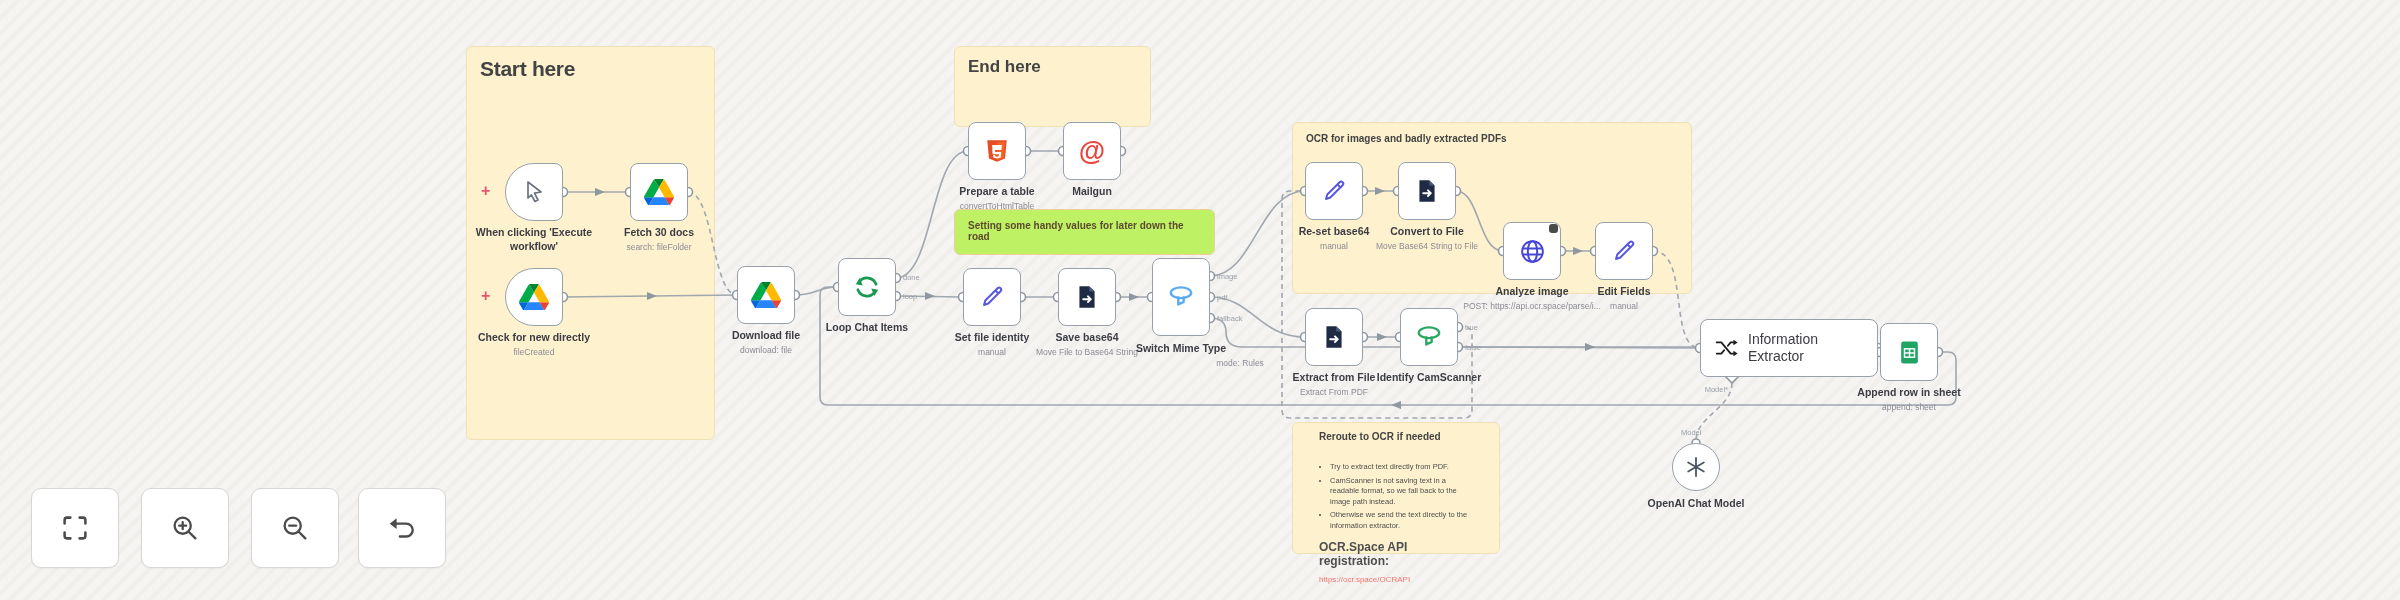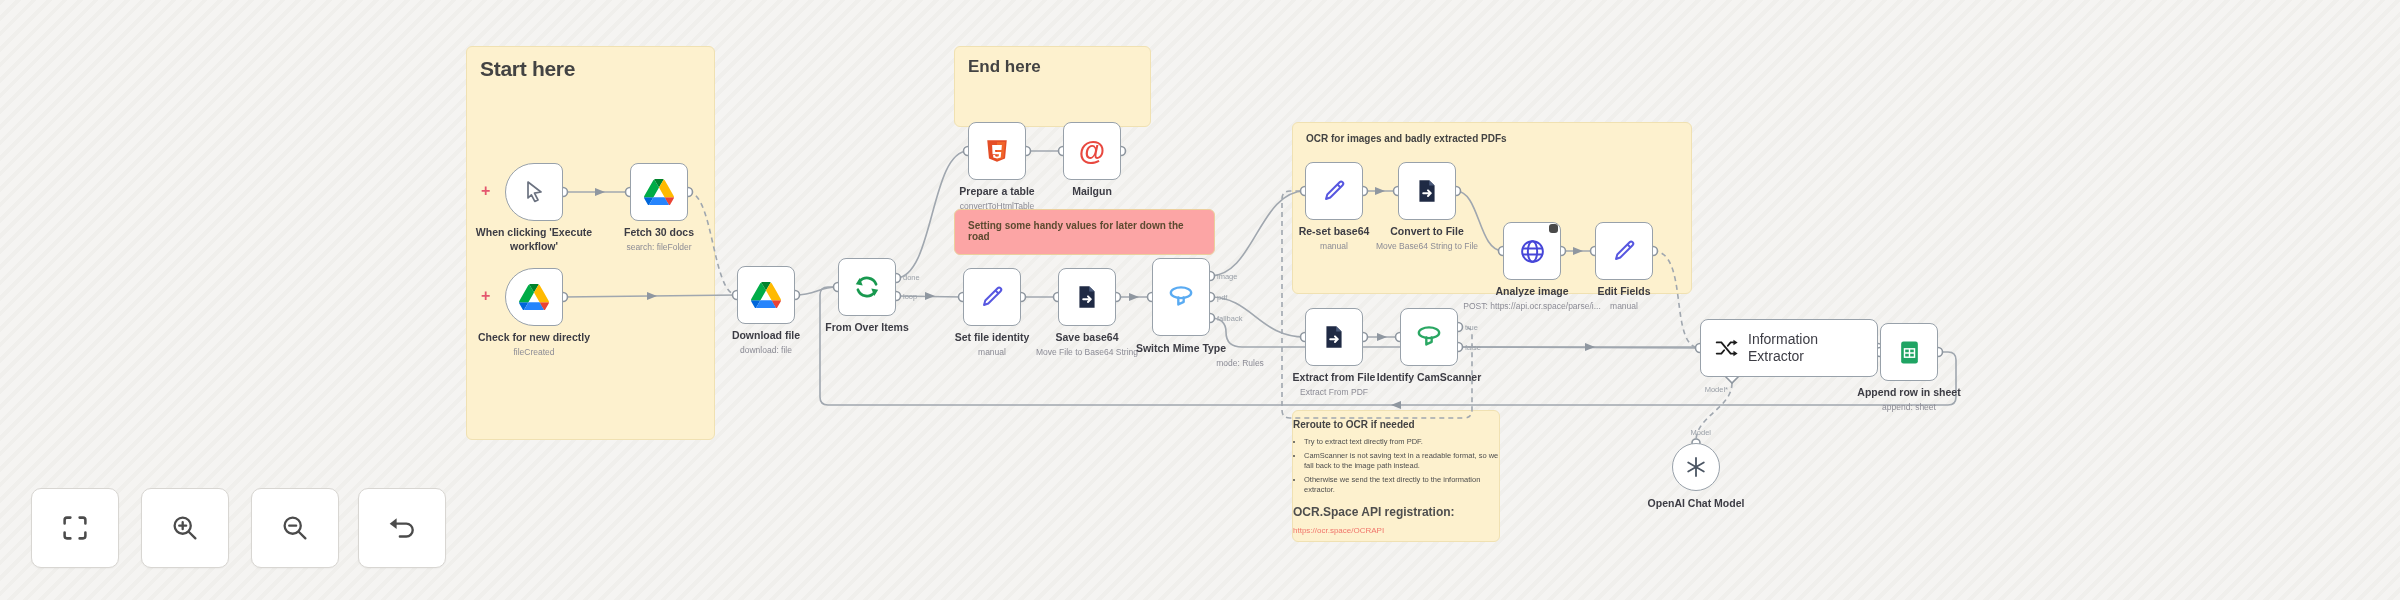--- a/index.html
+++ b/index.html
@@ -9,21 +9,21 @@
     background:#f3f2f0;
     background-image:repeating-linear-gradient(135deg,#f0efec 0 4px,#f5f4f2 4px 11px);
   }
   .sticky{position:absolute;background:#fdf1ce;border:1px solid #f0e1b2;border-radius:6px;
     padding:10px 13px;box-sizing:border-box;z-index:0;color:#434343}
   .sticky h1{margin:0;font-size:21px;letter-spacing:-0.3px}
   .sticky h2{margin:0;font-size:17px}
   .sticky h3{margin:0;font-size:10px}
   .sticky ul{margin:9px 0 0;padding-left:13px}
   .sticky li{font-size:8.5px;line-height:1.4;color:#4e4e4e;margin-bottom:3px}
-  .sticky-orange{background:#fca5a5;border-color:#eccf9d}
+  .sticky-orange{background:#bef264;border-color:#eccf9d}
   .sticky-orange .note{font-size:10px;font-weight:bold;color:#5c4a30}
   .sticky .foot{font-size:12px;font-weight:bold;margin-top:9px;color:#4e4e4e}
   .sticky a{font-size:8px;color:#f0756b;text-decoration:none;display:inline-block;margin-top:2px}
 
   svg.layer{position:absolute;left:0;top:0;z-index:1}
   .edge{fill:none;stroke:#a0a7af;stroke-width:1.6}
   .edge.dash{stroke-dasharray:5 4}
   .port{fill:#ffffff;stroke:#8f97a0;stroke-width:1.6}
   .arrow{fill:#8f97a0}
 
@@ -56,23 +56,23 @@
 </div>
 <div class="sticky" style="left:954px;top:46px;width:197px;height:81px">
   <h2>End here</h2>
 </div>
 <div class="sticky sticky-orange" style="left:954px;top:209px;width:261px;height:46px">
   <div class="note">Setting some handy values for later down the road</div>
 </div>
 <div class="sticky" style="left:1292px;top:122px;width:400px;height:172px">
   <h3>OCR for images and badly extracted PDFs</h3>
 </div>
-<div class="sticky" style="left:1292px;top:410px;width:208px;height:132px;padding:8px 0">
+<div class="sticky" style="left:1292px;top:422px;width:208px;height:132px;padding:8px 26px">
   <h3>Reroute to OCR if needed</h3>
-  <ul style="margin-top:7px;padding-left:11px">
+  <ul style="margin-top:20px;padding-left:11px">
     <li style="font-size:7.5px">Try to extract text directly from PDF.</li>
     <li style="font-size:7.5px">CamScanner is not saving text in a readable format, so we fall back to the image path instead.</li>
     <li style="font-size:7.5px">Otherwise we send the text directly to the information extractor.</li>
   </ul>
   <div class="foot">OCR.Space API registration:</div>
   <a href="#">https://ocr.space/OCRAPI</a>
 </div>
 
 <svg class="layer" width="2400" height="600">
   <path class="edge" d="M563 192 H630"></path>
@@ -204,21 +204,21 @@
 <div class="node" style="left:838px;top:258px">
   <svg viewBox="0 0 28 28" width="30">
       <g fill="none" stroke="#18994f" stroke-width="2.5" stroke-linecap="round">
         <path d="M22.5 11.5A9 9 0 0 0 7 9"></path>
         <path d="M5.5 16.5A9 9 0 0 0 21 19"></path>
       </g>
       <polygon fill="#18994f" points="3.5,11.5 10,12.5 7.2,5.5"></polygon>
       <polygon fill="#18994f" points="24.5,16.5 18,15.5 20.8,22.5"></polygon>
     </svg>
 </div>
-<div class="nlabel" style="left:867px;top:321px">From Over Items</div>
+<div class="nlabel" style="left:867px;top:321px">Loop Chat Items</div>
 <span class="plabel" style="left:903px;top:273px">done</span>
 <span class="plabel" style="left:903px;top:292px">loop</span>
 
 <div class="node" style="left:968px;top:122px">
   <svg viewBox="0 0 24 24" width="26">
       <path fill="#E44D26" d="M3 2h18l-1.6 17L12 22l-7.4-3z"></path>
       <path fill="#F16529" d="M12 3.6v16.8l6-1.9L19.4 3.6z"></path>
       <path fill="#fff" d="M7.5 6.5h9l-.4 4.5h-5.9l.2 2h5.5l-.5 5-3.4 1-3.4-1-.2-2.3h1.9l.1 1.1 1.6.5 1.6-.5.2-1.8H7.9z"></path>
     </svg>
 </div>
@@ -355,21 +355,21 @@
       <rect x="4" y="1.5" width="16" height="21" rx="2.2" fill="#1FA463"></rect>
       <g fill="none" stroke="#fff" stroke-width="1.4">
         <rect x="7.2" y="8.5" width="9.6" height="8"></rect>
         <path d="M7.2 12.5h9.6M12 8.5v8"></path>
       </g>
     </svg>
 </div>
 <div class="nlabel" style="left:1909px;top:386px">Append row in sheet</div>
 <div class="nsub" style="left:1909px;top:402px">append: sheet</div>
 
-<span class="plabel" style="left:1681px;top:428px;width:30px;text-align:right;display:inline-block">Model</span>
+<span class="plabel" style="left:1681px;top:428px;width:30px;text-align:left;display:inline-block">Model</span>
 <div class="node node-circle" style="left:1672px;top:443px">
   <svg viewBox="0 0 28 28" width="24">
       <g stroke="#4b5563" stroke-width="2.1" stroke-linecap="round">
         <path d="M14 3.5v21M4.9 8.75l18.2 10.5M23.1 8.75L4.9 19.25"></path>
       </g>
     </svg>
 </div>
 <div class="nlabel" style="left:1696px;top:497px">OpenAI Chat Model</div>
 
 <div class="toolbar-btn" style="left:31px;top:488px">

